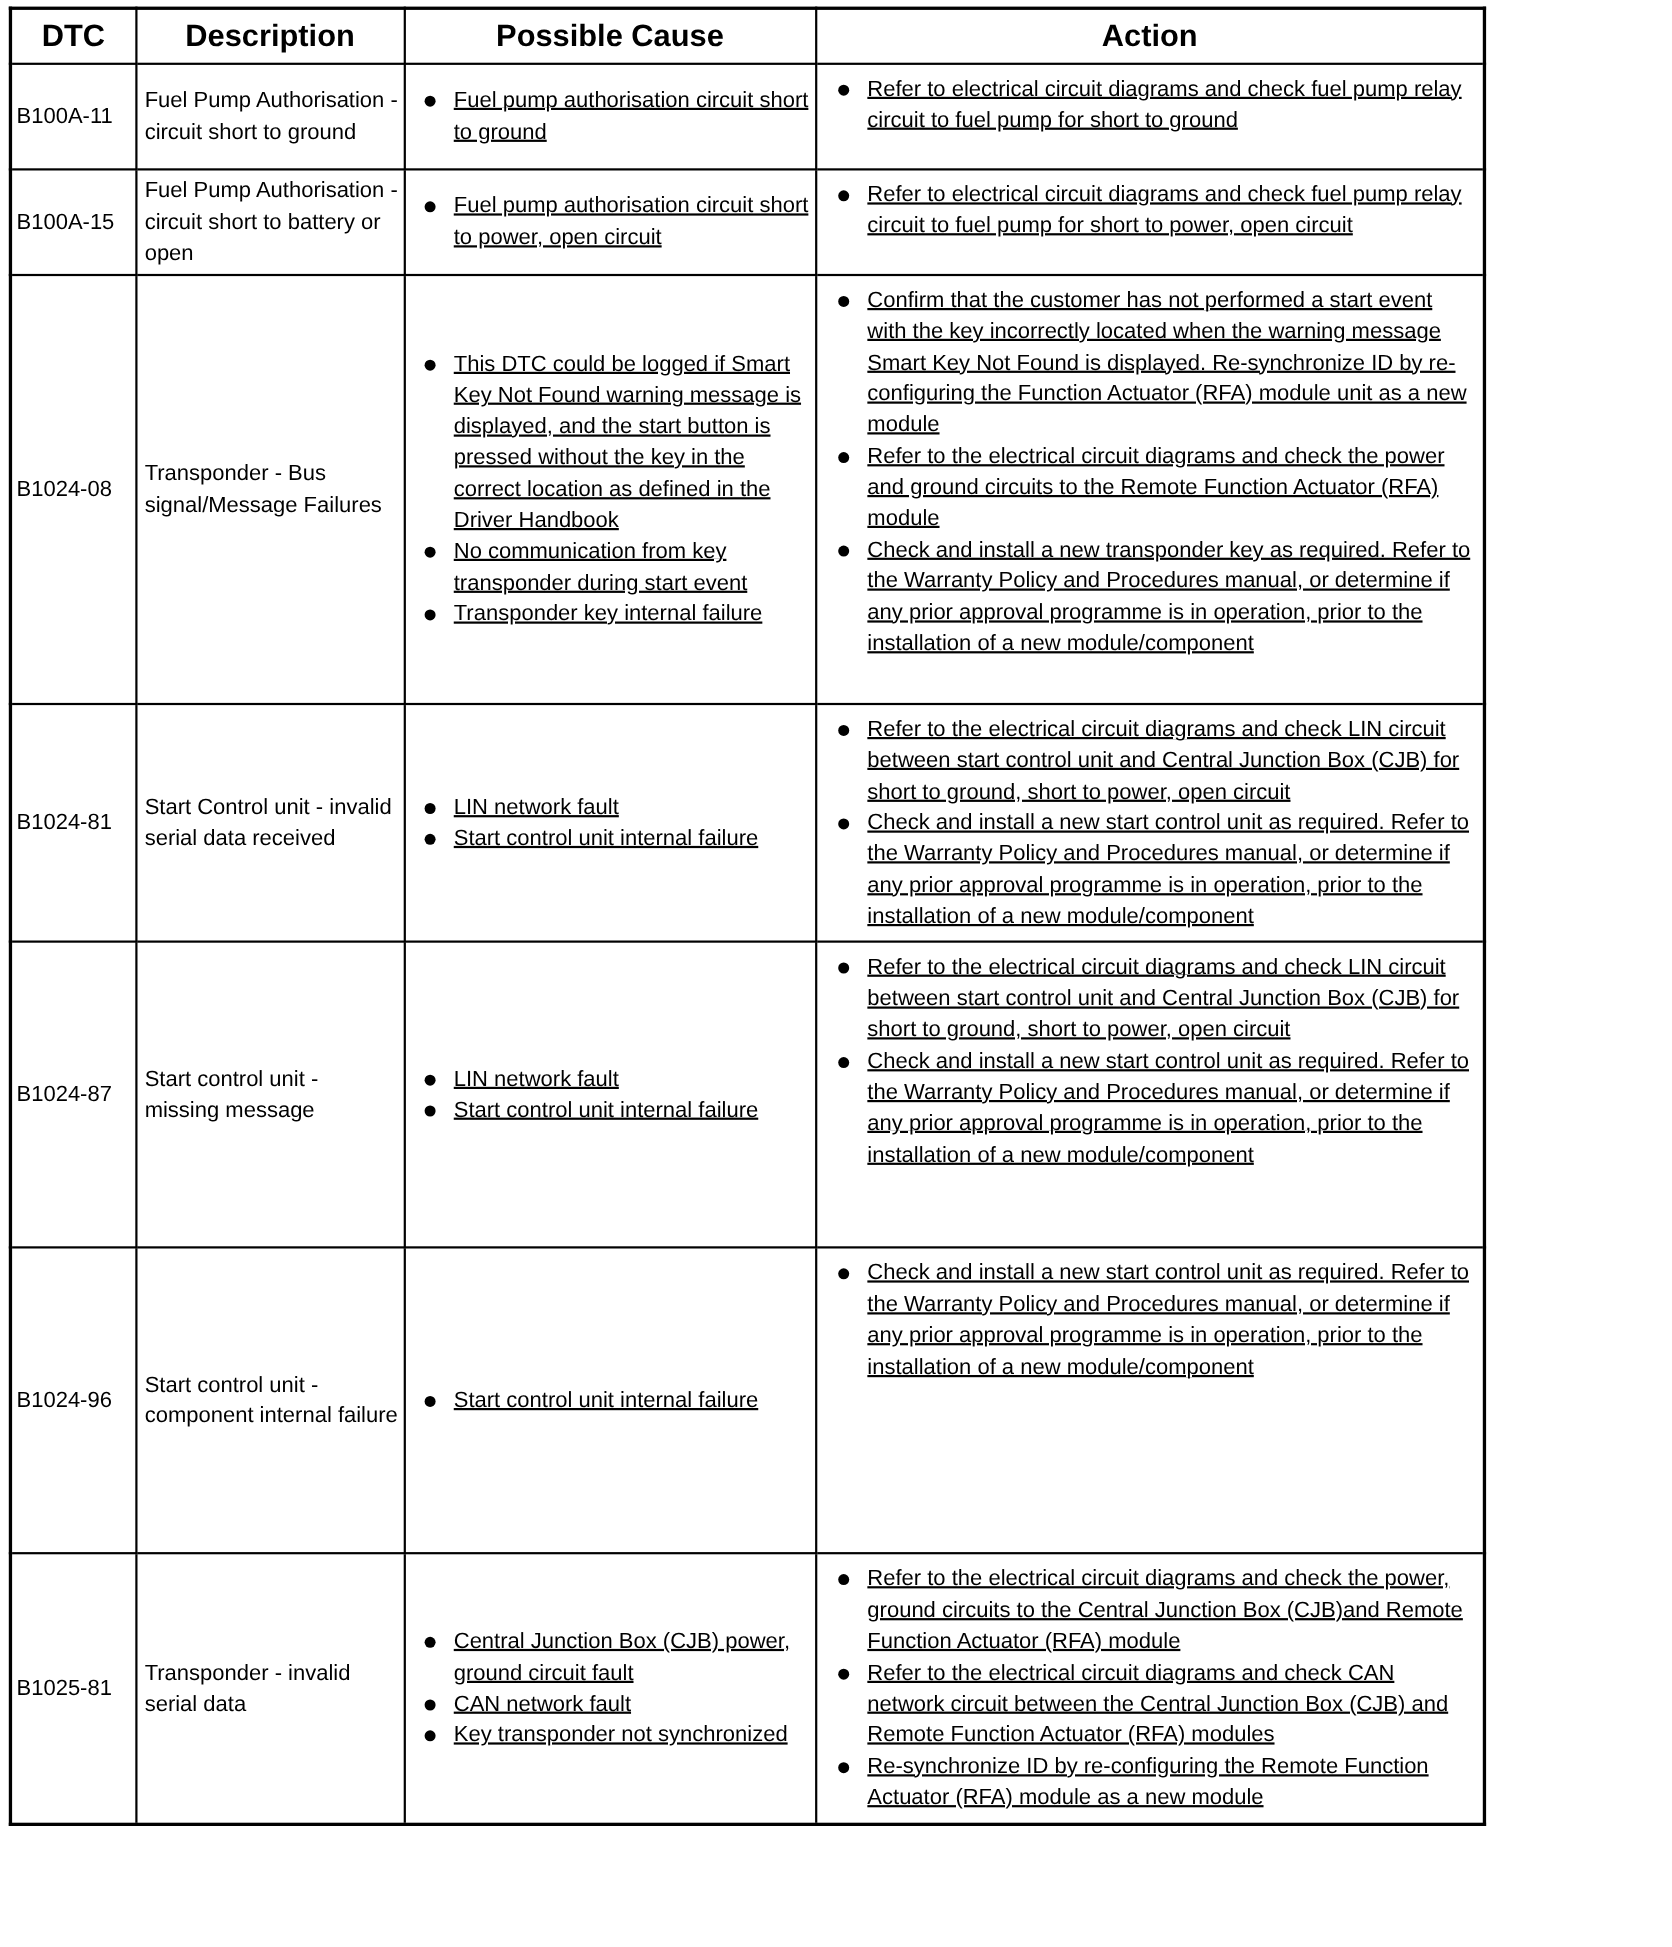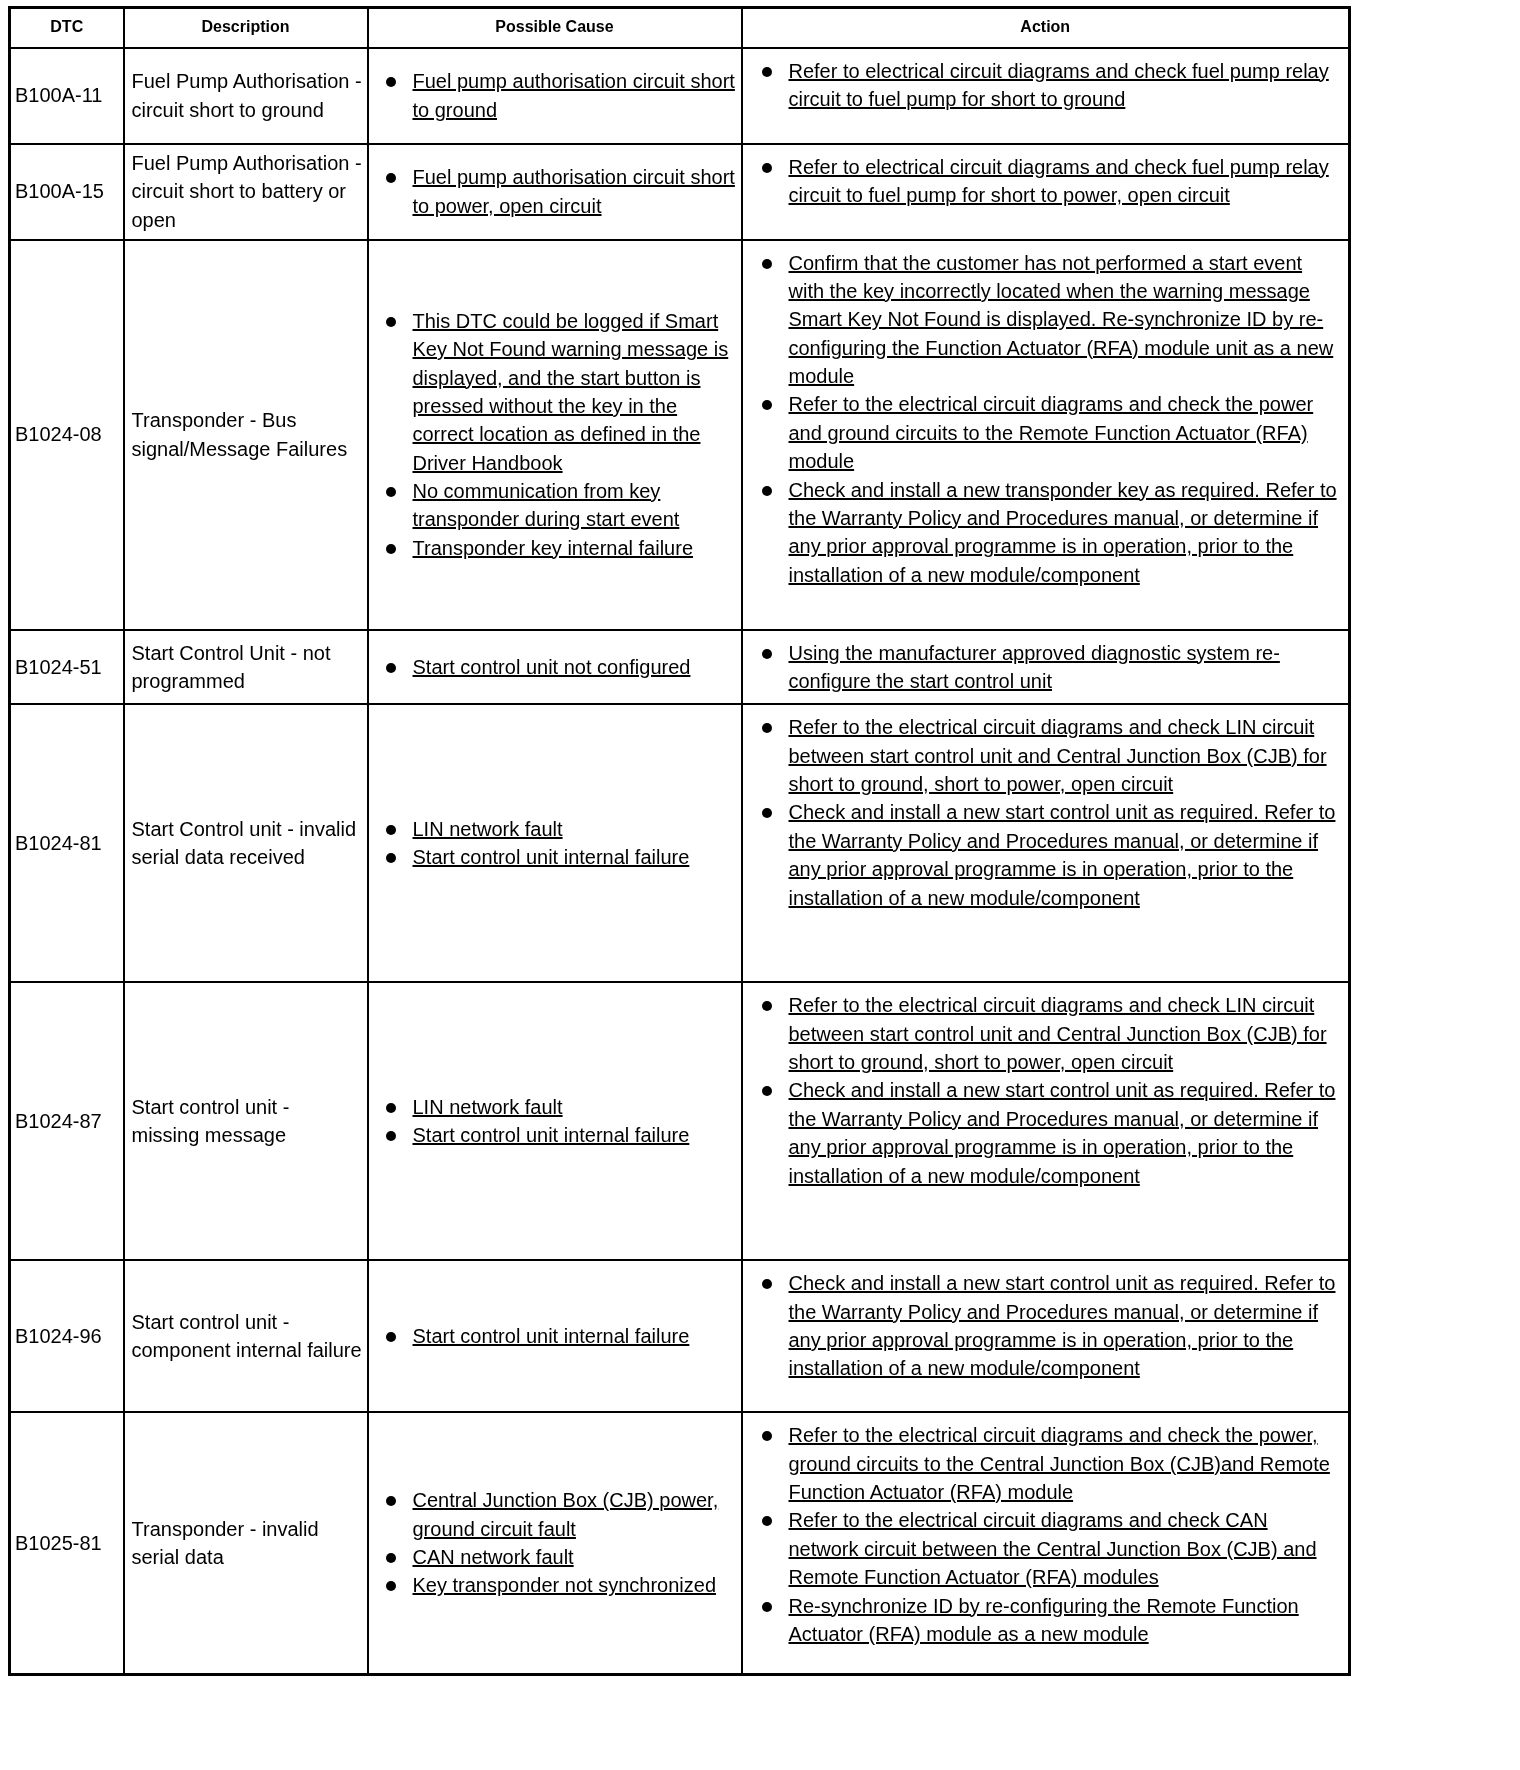--- a/index.html
+++ b/index.html
@@ -30,21 +30,21 @@
   }
   th, td {
     border: 2px solid #000;
     font-size: 20px;
     line-height: 1.42;
     vertical-align: middle;
     padding: 5px 6px;
     word-wrap: break-word;
   }
   th {
-    font-size: 16px;
+    font-size: 28px;
     font-weight: 700;
     text-align: center;
     height: 40px;
     padding: 4px;
   }
   td.col-dtc  { padding: 4px 2px 4px 4px; }
   td.col-desc { padding: 4px 4px 4px 7px; }
   td.col-cause { padding: 5px 4px; }
   td.col-action { vertical-align: top; padding: 8px 6px 8px 6px; margin-top: 12px; }
   ul.bullets {
@@ -139,34 +139,20 @@
           </td>
           <td class="col-action">
             <ul class="bullets">
               <li>Confirm that the customer has not performed a start event with the key incorrectly located when the warning message Smart Key Not Found is displayed. Re-synchronize ID by re-configuring the Function Actuator (RFA) module unit as a new module</li>
               <li>Refer to the electrical circuit diagrams and check the power and ground circuits to the Remote Function Actuator (RFA) module</li>
               <li>Check and install a new transponder key as required. Refer to the Warranty Policy and Procedures manual, or determine if any prior approval programme is in operation, prior to the installation of a new module/component</li>
             </ul>
           </td>
         </tr>
         <tr>
-          <td class="col-dtc">B1024-51</td>
-          <td class="col-desc">Start Control Unit - not programmed</td>
-          <td class="col-cause">
-            <ul class="bullets">
-              <li>Start control unit not configured</li>
-            </ul>
-          </td>
-          <td class="col-action">
-            <ul class="bullets">
-              <li>Using the manufacturer approved diagnostic system re-configure the start control unit</li>
-            </ul>
-          </td>
-        </tr>
-        <tr>
           <td class="col-dtc">B1024-81</td>
           <td class="col-desc">Start Control unit - invalid serial data received</td>
           <td class="col-cause">
             <ul class="bullets">
               <li>LIN network fault</li>
               <li>Start control unit internal failure</li>
             </ul>
           </td>
           <td class="col-action">
             <ul class="bullets">

